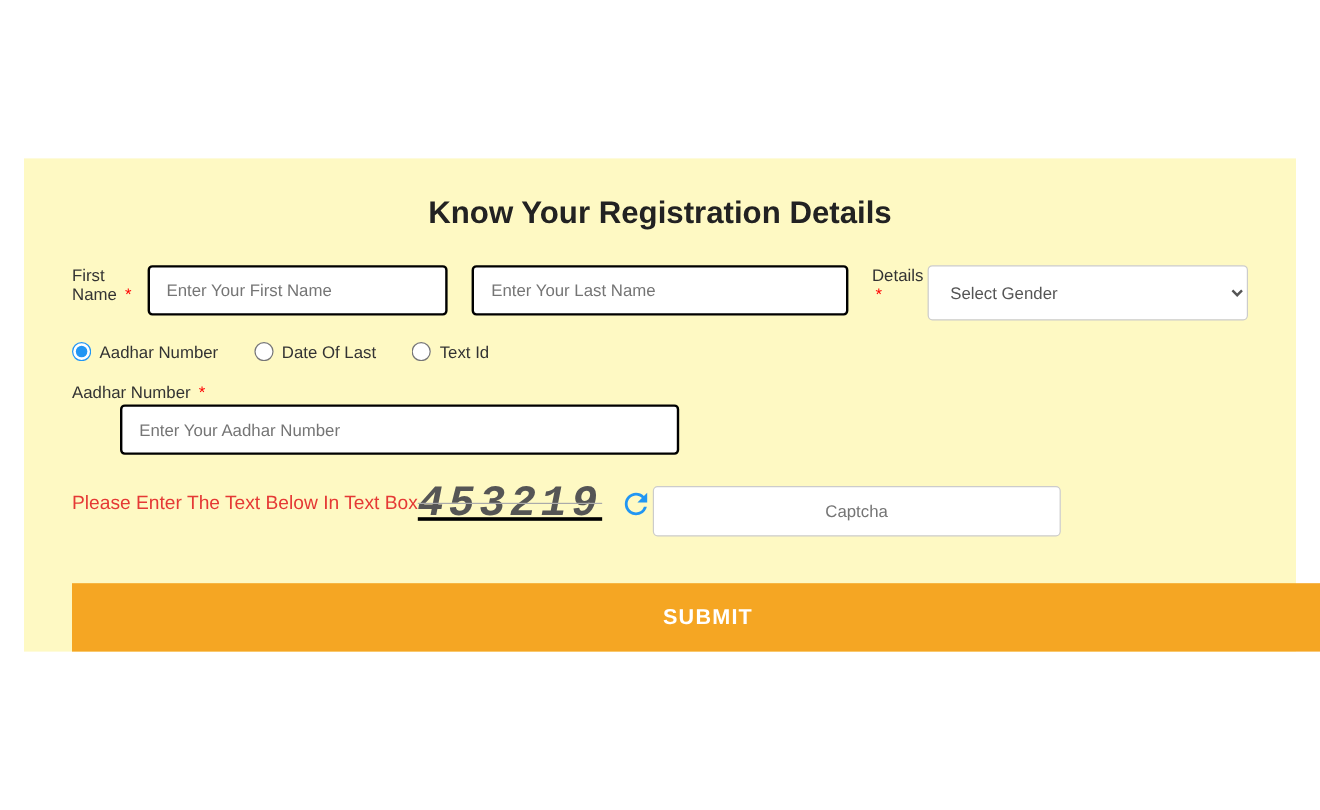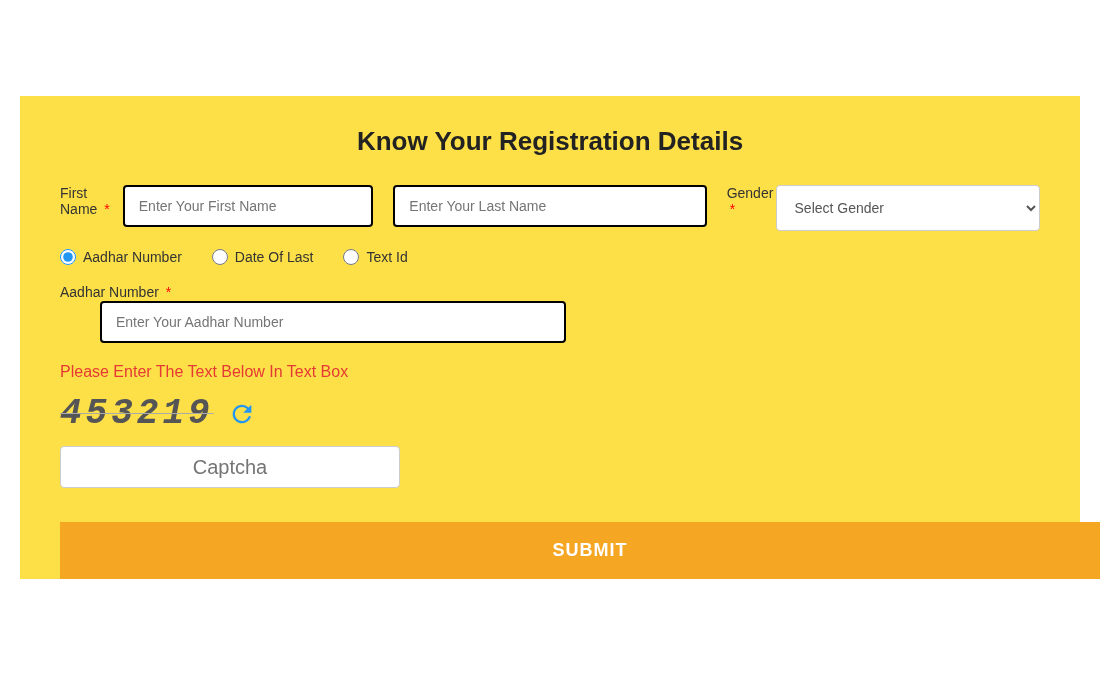--- a/index.html
+++ b/index.html
@@ -13,21 +13,21 @@
       background: #ffffff;
       display: flex;
       justify-content: center;
       align-items: center;
       min-height: 675px;
       width: 1100px;
     }
 
     .form-container {
       width: 1060px;
-      background: #fde047;
+      background: #fef9c3;
       padding: 30px 40px 0 40px;
     }
 
     .page-title {
       text-align: center;
       font-size: 26px;
       font-weight: bold;
       color: #222;
       margin-bottom: 28px;
     }
@@ -114,38 +114,39 @@
       margin-bottom: 20px;
     }
 
     .aadhar-input-wrapper {
       width: 506px;
       padding-left: 40px;
     }
 
     .captcha-section {
       display: flex;
-      flex-direction: column;
-      align-items: flex-start;
+      flex-direction: row;
+      align-items: center;
       margin-bottom: 24px;
     }
 
     .captcha-prompt {
       color: #e53935;
       font-size: 16px;
       font-weight: 500;
       margin-bottom: 12px;
       text-align: center;
     }
 
     .captcha-image-row {
       display: flex;
       align-items: center;
       gap: 14px;
       margin-bottom: 12px;
+      text-decoration: underline;
     }
 
     .captcha-text {
       font-size: 36px;
       font-weight: bold;
       color: #555;
       letter-spacing: 4px;
       font-style: italic;
       font-family: 'Courier New', monospace;
       background: none;
@@ -171,21 +172,21 @@
 
     .captcha-input-wrapper {
       width: 340px;
     }
 
     .captcha-input {
       width: 100%;
       padding: 10px 14px;
       border: 1px solid #ccc;
       border-radius: 4px;
-      font-size: 20px;
+      font-size: 14px;
       color: #999;
       outline: none;
       height: 42px;
       text-align: center;
     }
 
     .submit-btn {
       width: 100%;
       background: #f5a623;
       color: #fff;
@@ -218,21 +219,21 @@
       </label>
       <input type="text" class="form-input" placeholder="Enter Your First Name" style="">
     </div>
 
     <div class="form-group">
       <input type="text" class="form-input" placeholder="Enter Your Last Name" style="">
     </div>
 
     <div class="form-group gender-group">
       <label class="form-label">
-        <span>Gender</span>
+        <span>Details</span>
         <span class="required-star">*</span>
       </label>
       <select class="form-select">
         <option>Select Gender</option>
         <option>Male</option>
         <option>Female</option>
         <option>Other</option>
       </select>
     </div>
   </div>

